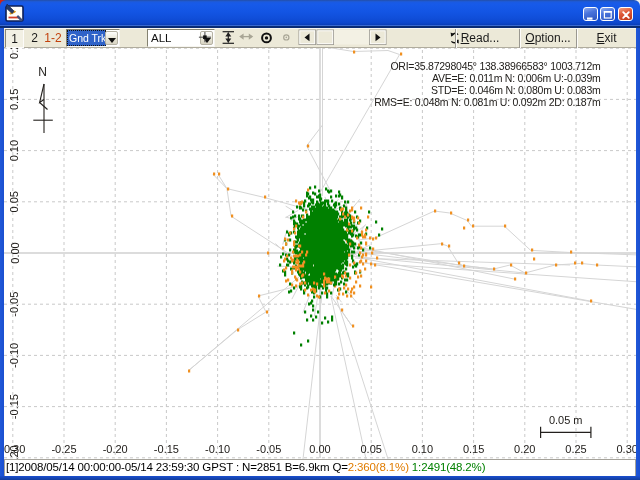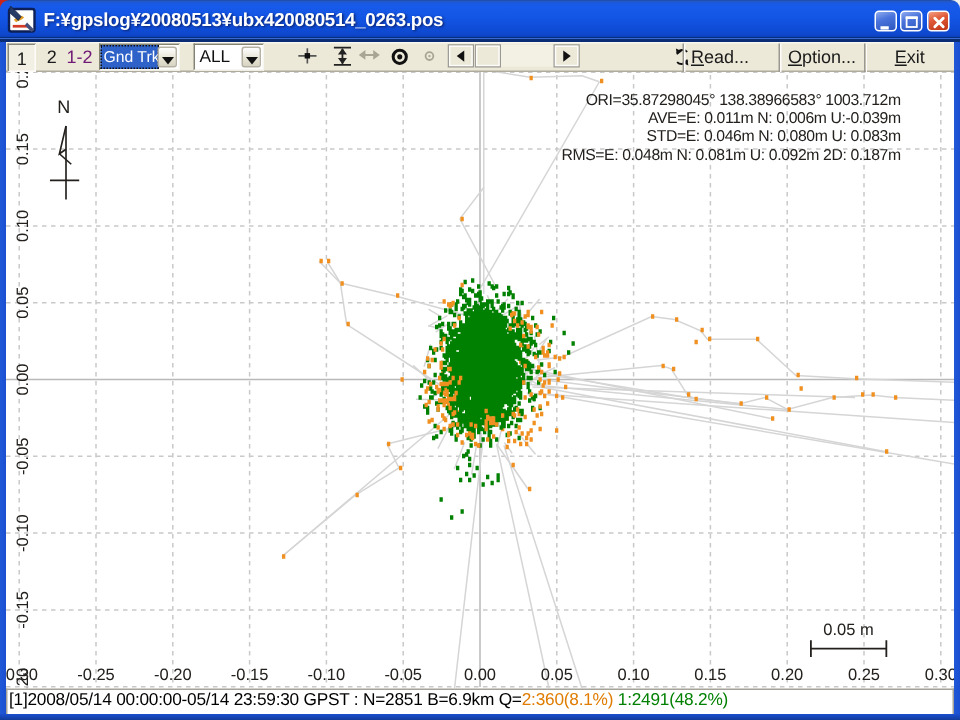--- a/index.html
+++ b/index.html
@@ -20,24 +20,24 @@
 #bmax{left:600px;background:linear-gradient(160deg,#8fabef 0%,#4a74dc 40%,#2d55be 100%)}
 #bclo{left:617.5px;background:linear-gradient(160deg,#f2a183 0%,#e05b3a 40%,#bd3314 100%)}
 .cbtn svg{position:absolute;left:0;top:0}
 
 #tbar{position:absolute;left:4px;top:28px;width:632px;height:20px;background:#ece9d8;border-top:1px solid #f8f7f2;border-bottom:1px solid #b0ac9d}
 #tbar .tb{position:absolute;top:0px;height:19px;font-size:12px;color:#1a1a1a;text-align:center;line-height:18px}
 .raised{border:1px solid;border-color:#8a8878 #fdfcfa #fdfcfa #8a8878;background:#f2f0e4}
 .fbtn{border-left:1px solid #9a9890;box-shadow:inset 1px 0 0 #fdfcfa;height:19px}
 #tbtn1{left:1px;width:19px}
 #tbtn2{left:21px;width:19px}
-#tbar #tbtn12{left:38px;width:22px;color:#701a75}
+#tbar #tbtn12{left:38px;width:22px;color:#c2410c}
 .combo{position:absolute;top:0px;height:18px;background:#fff;border:1px solid;border-color:#848270 #f6f5f0 #f6f5f0 #848270}
 #combo1{left:62px;width:54px}
-#combo2{left:125px;width:47px}
+#combo2{left:143px;width:68px}
 .csel{position:absolute;left:0px;top:0px;right:13px;bottom:0px;background:#2f62c8;color:#fff;font-size:10.5px;line-height:16px;padding-left:2px;outline:1px dotted #111;outline-offset:-1px;white-space:nowrap}
 .ctext{position:absolute;left:3px;top:1px;font-size:11.5px;line-height:15px;color:#111}
 .cdrop{position:absolute;right:1px;top:1px;bottom:1px;width:13px;background:linear-gradient(180deg,#fefefe,#e6e3d3 60%,#d8d4c4);border:1px solid #b5b2a4;border-radius:2px}
 .cdrop:after{content:"";position:absolute;left:2px;top:5.5px;border:4px solid transparent;border-top:5px solid #111}
 
 #sbar{position:absolute;left:4px;top:459px;width:632px;height:17px;background:#fff;border:1px solid #a5a29a;border-bottom:none;font-size:11.5px;letter-spacing:-0.15px;line-height:15px;white-space:nowrap;padding-left:1px;color:#000}
 #sbar .o{color:#e07c00}
 #sbar .g{color:#008000}
 
 #plotwrap{position:absolute;left:4px;top:48px;width:632px;height:411px;background:#fff;overflow:hidden}
@@ -46,21 +46,20 @@
 <div id="cornL"></div>
 <div id="cornR"></div>
 <div id="title">
  <svg width="26" height="26" style="position:absolute;left:4px;top:2px">
   <rect x="2" y="4" width="17" height="15" rx="1.5" fill="#fdfdfb" stroke="#0c1f57" stroke-width="1.6"></rect>
   <path d="M4.5 15.5h11" stroke="#d23c28" stroke-width="1.8" fill="none"></path>
   <path d="M6 12c2-2 4-1 5.2-3" stroke="#e09c20" stroke-width="2.2" fill="none"></path>
   <path d="M3 2l7 7-1.8 2.6L2 6z" fill="#263a66" stroke="#16244a" stroke-width=".6"></path>
   <path d="M14 13l5 5-2 1.4-4.4-4.6z" fill="#44507a"></path>
  </svg>
- <span class="ttext">F:¥gpslog¥20080513¥ubx420080514_0263.pos</span>
  <div class="cbtn" id="bmin">
       <svg width="15" height="15">
         <rect x="3" y="9.5" width="5.5" height="2.2" fill="#fff"></rect>
       </svg>
     </div>
  <div class="cbtn" id="bmax">
       <svg width="15" height="15">
         <rect x="3.4" y="3.6" width="6.8" height="6.4" fill="none" stroke="#fff" stroke-width="1.2"></rect>
         <rect x="2.8" y="3" width="8" height="1.7" fill="#fff"></rect>
       </svg>

